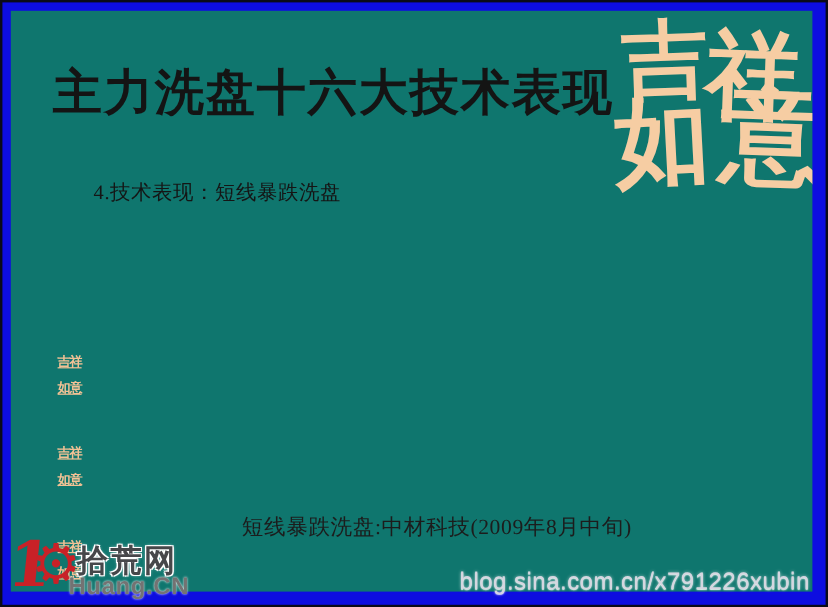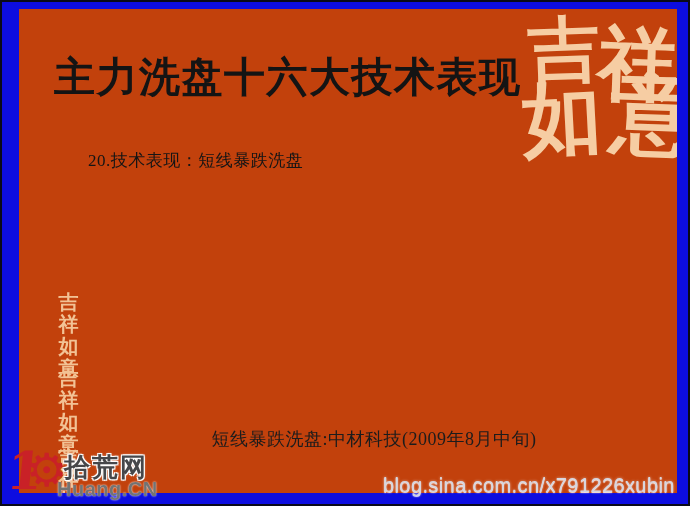--- a/index.html
+++ b/index.html
@@ -20,23 +20,22 @@
     position: absolute;
     inset: 2px;
     background: #0d0de0; 
   }
   .canvas {
     position: absolute;
     left: 9px;
     top: 9px;
     right: 13px;
     bottom: 13px;
-    background: #c2410c;
+    background: #0f766e;
     overflow: hidden;
-    margin-left: 10px;
   }
   .title {
     position: absolute;
     left: 35px;
     top: 44px;
     margin: 0;
     font-size: 41px;
     line-height: 48px;
     font-weight: 600;
     letter-spacing: 1.5px;
@@ -93,26 +92,27 @@
     font-size: 18px;
     letter-spacing: 0.5px;
     color: #1c1c1c;
     z-index: 2;
   }
   
   .mini-seal {
     position: absolute;
     width: 34px;
     color: #f2c295;
-    font-size: 20px;
+    font-size: 11px;
     line-height: 22px;
     font-weight: 700;
     letter-spacing: -1px;
     z-index: 1;
     text-align: center;
+    text-decoration: underline;
   }
   .mini-seal span { display: block; }
   .ms1 { left: 32px; top: 282px; }
   .ms2 { left: 32px; top: 358px; }
   .ms3 { left: 32px; top: 436px; }
   
   .logo {
     position: absolute;
     left: 4px;
     top: 449px;
@@ -187,21 +187,21 @@
 
     <h1 class="title">主力洗盘十六大技术表现</h1>
 
     <div class="seal-large">
       <span class="c0">吉</span>
       <span class="c1">祥</span>
       <span class="c2">如</span>
       <span class="c3">意</span>
     </div>
 
-    <div class="subtitle">20.技术表现：短线暴跌洗盘</div>
+    <div class="subtitle">4.技术表现：短线暴跌洗盘</div>
 
     <div class="mini-seal ms1">
       <span>吉祥</span>
       <span>如意</span>
     </div>
     <div class="mini-seal ms2">
       <span>吉祥</span>
       <span>如意</span>
     </div>
     <div class="mini-seal ms3">

